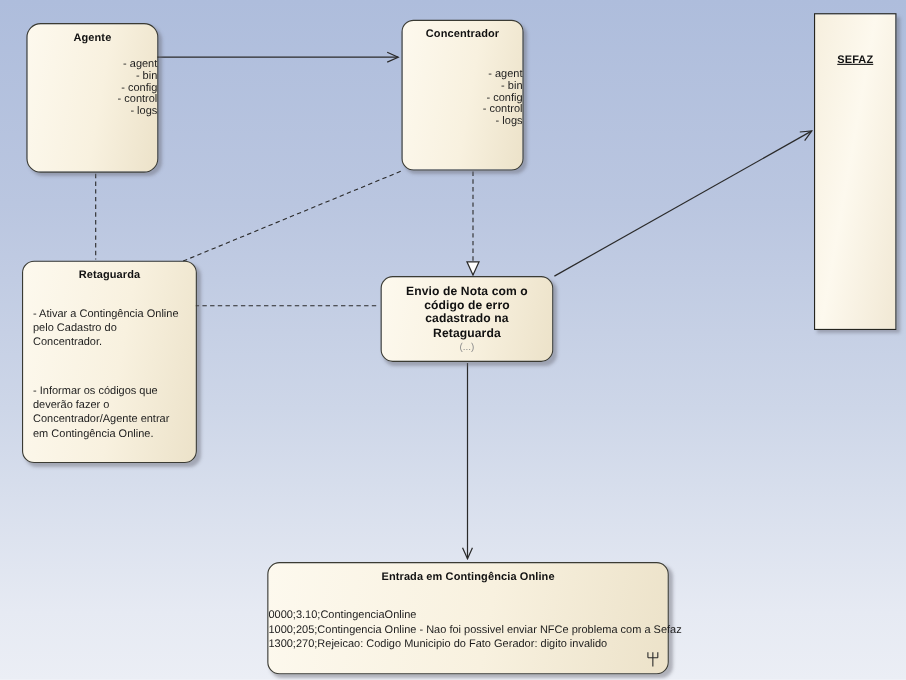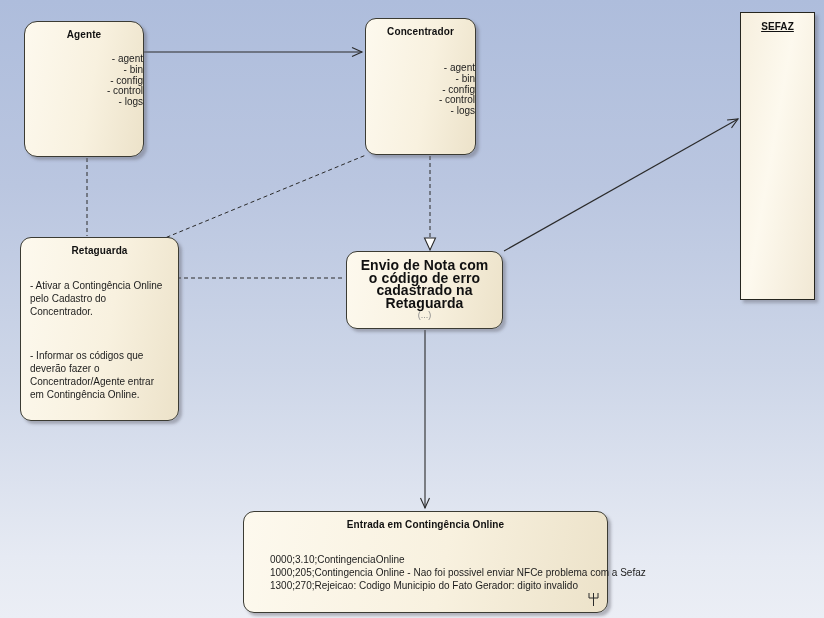--- a/index.html
+++ b/index.html
@@ -27,28 +27,28 @@
     padding-top:7px;letter-spacing:0.1px;
   }
   .obj-list{margin:0;padding:0 0 0 13px;list-style:none;font-size:10px;line-height:10.8px;}
   .obj-list.gap-sm{margin-top:14px;}
   .obj-list.gap-lg{margin-top:26px;}
   .obj-list li{white-space:nowrap;text-align:right;}
   .sefaz{
     border-radius:0;border:1.5px solid #26261f;
     background:linear-gradient(100deg,#f6efde 0%,#fdf9ee 45%,#f1e8d4 100%);
   }
-  .sefaz .node-title{text-decoration:underline;padding-top:8px;}
+  .sefaz .node-title{text-decoration:underline;padding-top:8px;margin-top:28px;}
   .reta-text{font-size:10px;line-height:13px;padding:0 8px 0 9px;}
   .reta-text p{margin:0;}
   .reta-text .p1{margin-top:23px;}
   .reta-text .p2{margin-top:31px;}
-  .envio .node-title{font-size:14px;line-height:12.5px;padding:7px 10px 0 10px;}
+  .envio .node-title{font-size:11px;line-height:12.5px;padding:7px 10px 0 10px;}
   .envio-sub{text-align:center;font-size:9px;color:#8a8a8a;margin-top:1px;}
-  .entrada-lines{font-size:10px;line-height:13px;padding:0 10px 0 26px;margin-top:23px;}
+  .entrada-lines{font-size:10px;line-height:13px;padding:0 10px 0 0;margin-top:23px;}
   .entrada-lines div{white-space:nowrap;}
   .edge-label{
     position:absolute;left:455px;top:401px;width:140px;
     font-size:9.5px;line-height:13.5px;color:#1c1c1c;
   }
   .rake-icon{position:absolute;right:7px;bottom:5px;}
 </style>
 </head>
 <body>
 

